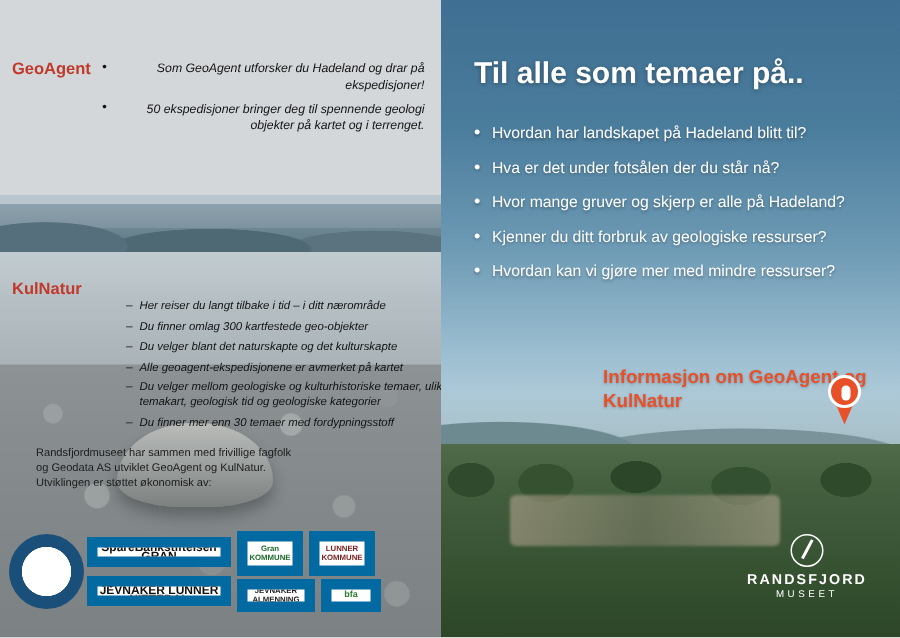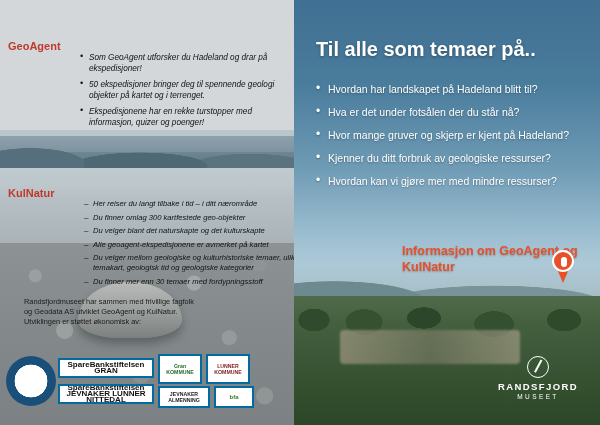--- a/index.html
+++ b/index.html
@@ -112,23 +112,24 @@
     position: absolute;
     left: 8px; top: 187px;
     color: #c0392b;
     font-weight: bold;
     font-size: 11px;
   }
   .geo-list {
     position: absolute;
     left: 68px; top: 40px;
     width: 215px;
-    margin: 12px;
+    margin: 0;
     padding: 0;
     list-style: none;
+    text-align: right;
   }
   .geo-list li {
     position: relative;
     font-style: italic;
     font-size: 8.2px;
     line-height: 11px;
     color: #111;
     padding-left: 9px;
     margin-bottom: 5px;
   }
@@ -172,21 +173,21 @@
   }
   .logos {
     position: absolute;
     left: 6px; top: 352px;
     width: 282px;
     height: 56px;
   }
   .logo {
     position: absolute;
     background: #fff;
-    border: 2px solid #0369a1;
+    border: 7px solid #0369a1;
     box-sizing: border-box;
     font-size: 5.2px;
     color: #222;
     display: flex;
     align-items: center;
     justify-content: center;
     text-align: center;
     overflow: hidden;
     line-height: 6px;
     padding: 1px;
@@ -372,21 +373,20 @@
     <div class="water"></div>
     <div class="gravel"></div>
     <div class="boulder"></div>
     <div class="left-text-bg"></div>
 
     <div class="left-content">
       <div class="heading-geo">GeoAgent</div>
       <ul class="geo-list">
         <li>Som GeoAgent utforsker du Hadeland og drar på ekspedisjoner!</li>
         <li>50 ekspedisjoner bringer deg til spennende geologi objekter på kartet og i terrenget.</li>
-        <li>Ekspedisjonene har en rekke turstopper med informasjon, quizer og poenger!</li>
       </ul>
 
       <div class="heading-kul">KulNatur</div>
       <ul class="kul-list">
         <li>Her reiser du langt tilbake i tid – i ditt nærområde</li>
         <li>Du finner omlag 300 kartfestede geo-objekter</li>
         <li>Du velger blant det naturskapte og det kulturskapte</li>
         <li>Alle geoagent-ekspedisjonene er avmerket på kartet</li>
         <li>Du velger mellom geologiske og kulturhistoriske temaer, ulike temakart, geologisk tid og geologiske kategorier</li>
         <li>Du finner mer enn 30 temaer med fordypningsstoff</li>
@@ -411,21 +411,21 @@
     <div class="far-hills"></div>
     <div class="ground"></div>
     <div class="tree-line"></div>
     <div class="village"></div>
 
     <div class="right-title">Til alle som temaer på..</div>
 
     <ul class="q-list">
       <li>Hvordan har landskapet på Hadeland blitt til?</li>
       <li>Hva er det under fotsålen der du står nå?</li>
-      <li>Hvor mange gruver og skjerp er kjent på Hadeland?</li>
+      <li>Hvor mange gruver og skjerp er alle på Hadeland?</li>
       <li>Kjenner du ditt forbruk av geologiske ressurser?</li>
       <li>Hvordan kan vi gjøre mer med mindre ressurser?</li>
     </ul>
 
     <div class="info-line">Informasjon om GeoAgent og KulNatur</div>
 
     <div class="marker">
       <div class="tail"></div>
       <div class="head"></div>
     </div>

